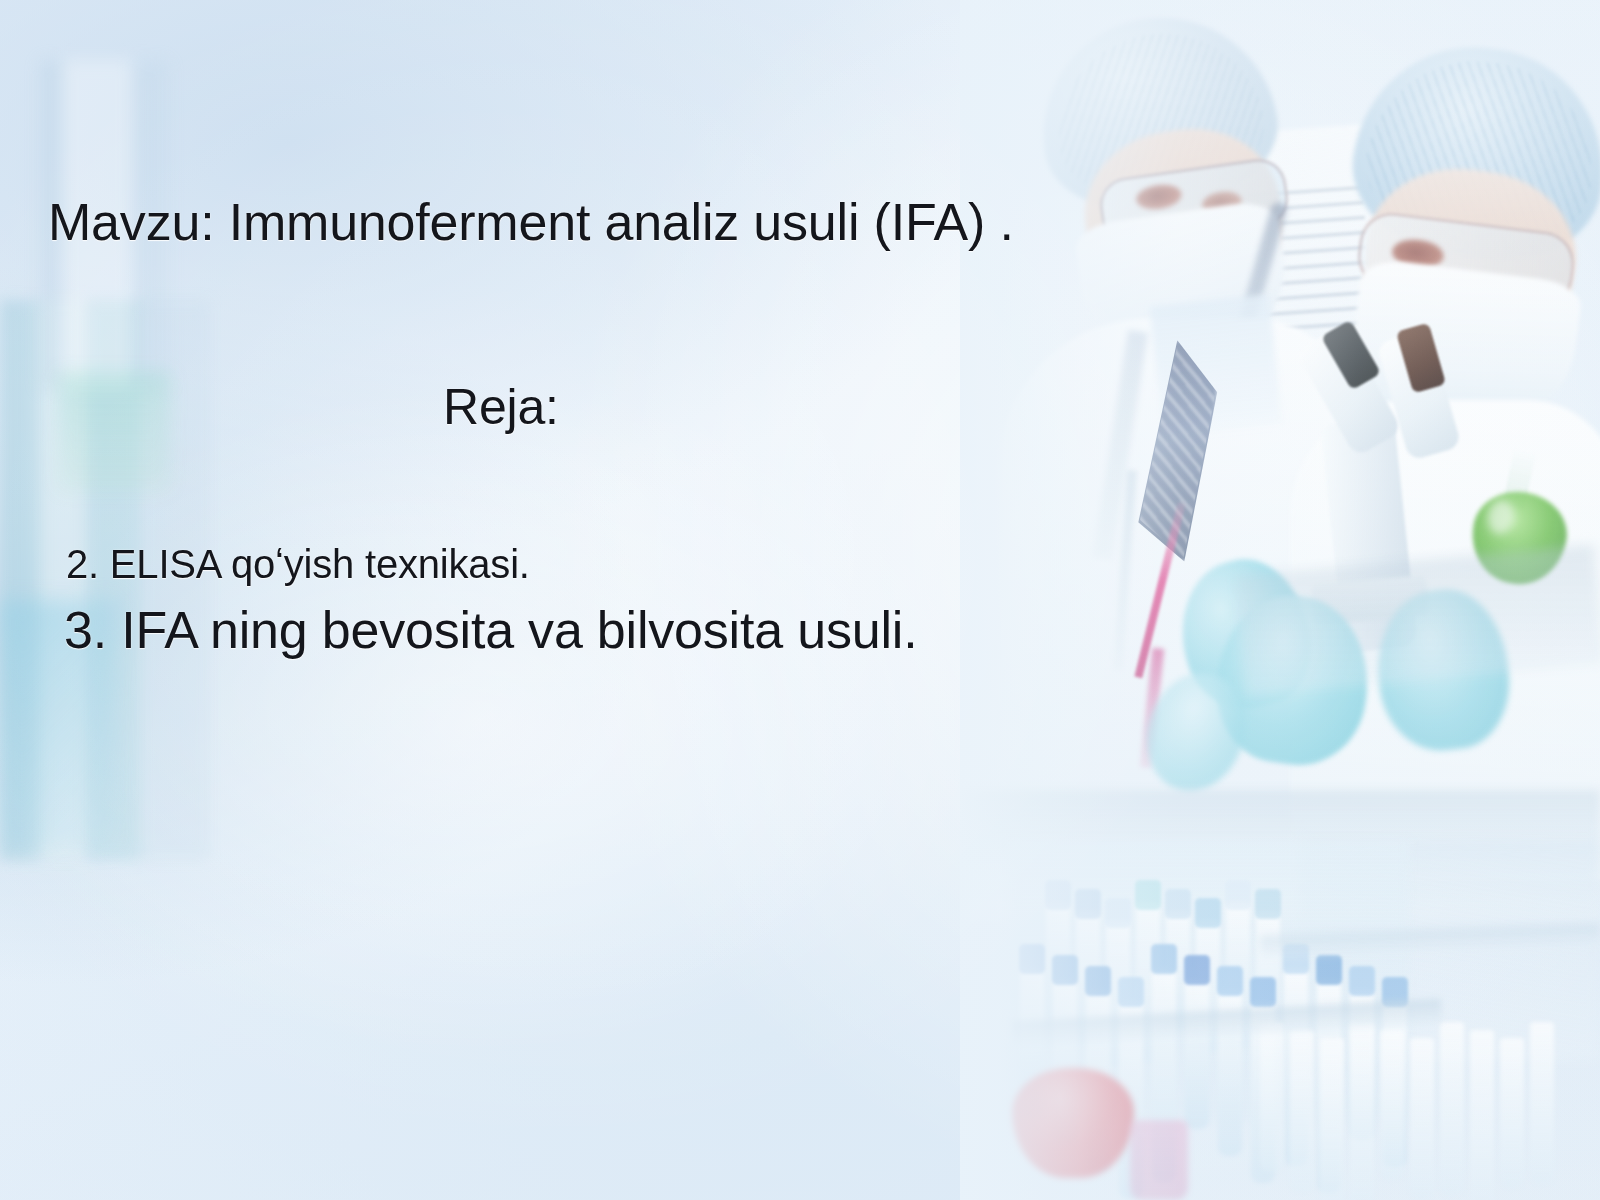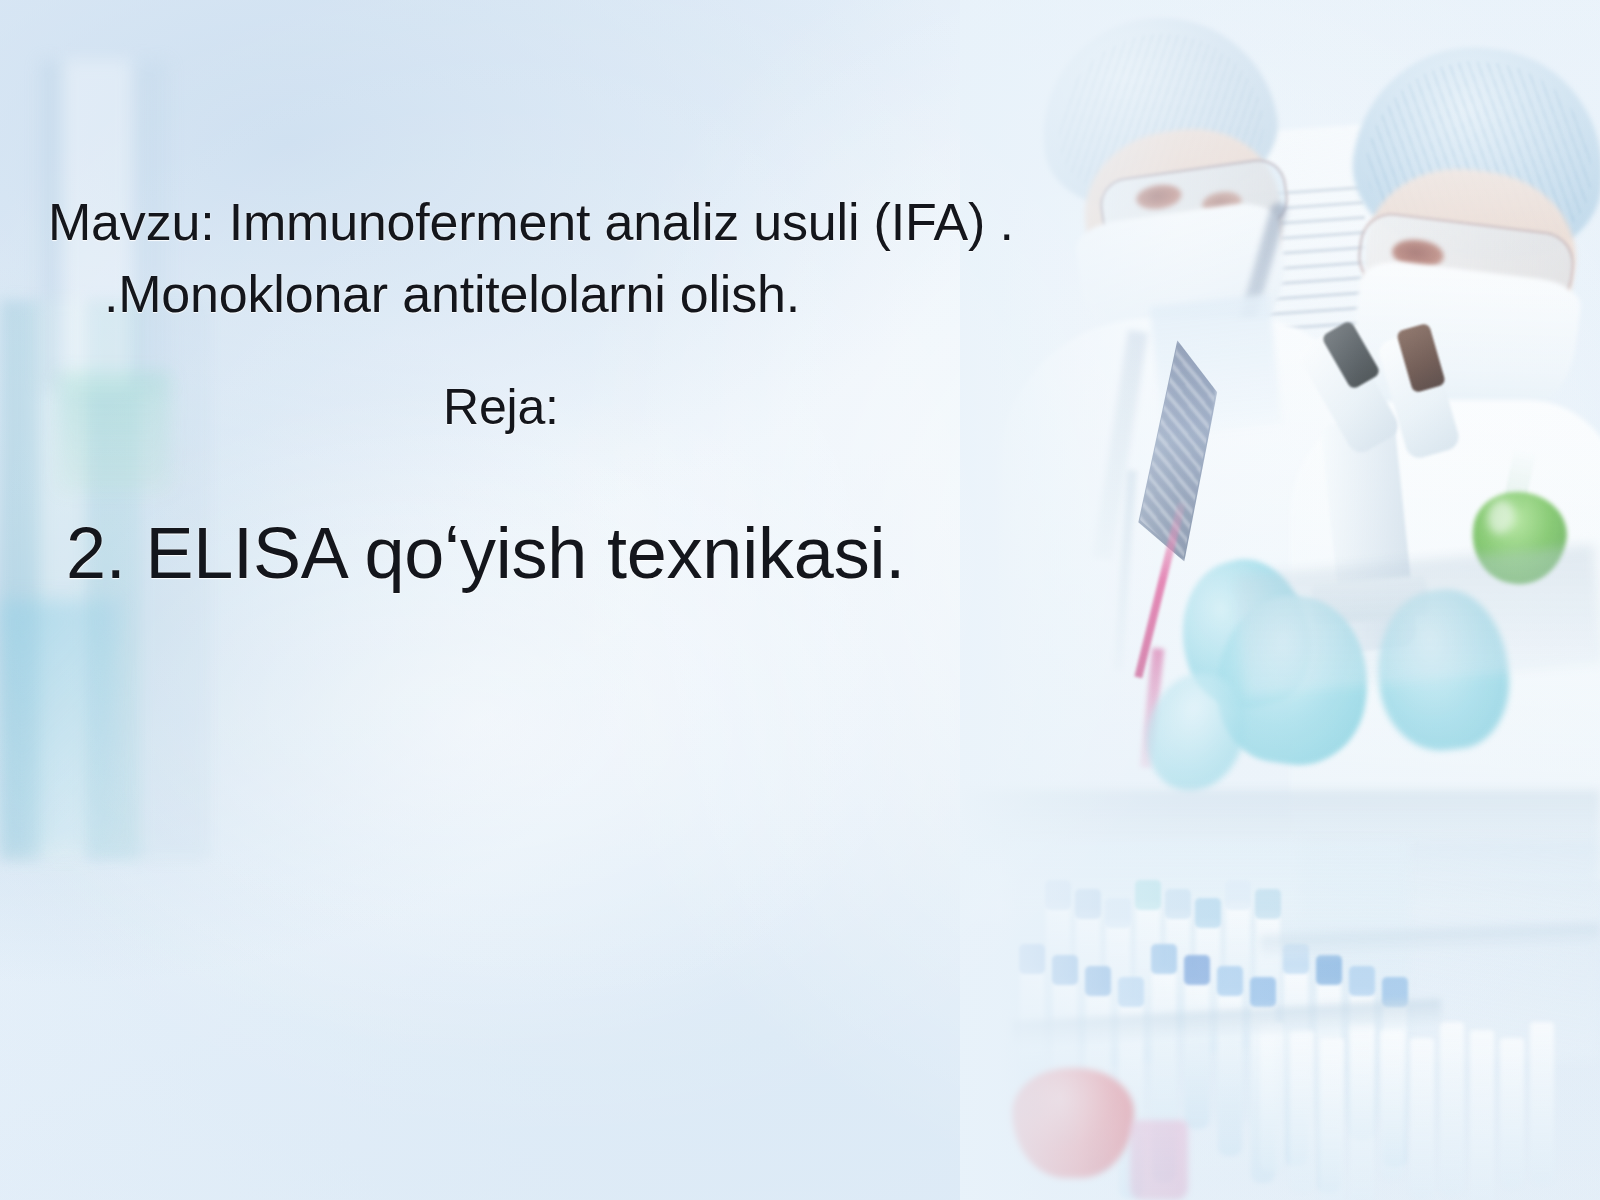--- a/index.html
+++ b/index.html
@@ -466,21 +466,21 @@
     font-weight: 400;
     white-space: nowrap;
     letter-spacing: -0.2px;
     text-shadow: 0 1px 1px rgba(255,255,255,0.85), 0 0 2px rgba(255,255,255,0.6);
     text-align: right;
   }
   #title-line1 { left: 48px;  top: 192px; font-size: 52px; }
   #title-line2 { left: 104px; top: 264px; font-size: 52px; }
   #reja        { left: 443px; top: 378px; font-size: 50px; }
   #item1       { left: 62px;  top: 455px; font-size: 52px; }
-  #item2       { left: 66px;  top: 512px; font-size: 72px; }
+  #item2       { left: 66px;  top: 542px; font-size: 40px; }
   #item3       { left: 64px;  top: 600px; font-size: 52px; }
   #item4       { left: 68px;  top: 666px; font-size: 52px; }
 </style>
 </head>
 <body>
 
 <div id="slide">
 
   <div class="bg-base"></div>
   <div class="bg-haze"></div>
@@ -600,20 +600,20 @@
     <div class="redflask"></div>
     <div class="pinkbottle"></div>
 
   </div>
 
   <div class="photo-veil"></div>
   <div class="global-veil"></div>
 
   <div class="textlayer">
     <div class="ln" id="title-line1">Mavzu: Immunoferment analiz usuli (IFA) .</div>
-    <div class="ln" id="title-line2">.Monoklonar antitelolarni olish.</div>
 
     <div class="ln" id="reja">Reja:</div>
 
     <div class="ln" id="item2">2. ELISA qoʻyish texnikasi.</div>
+    <div class="ln" id="item3">3. IFA ning bevosita va bilvosita usuli.</div>
   </div>
 
 </div>
 
 </body></html>

